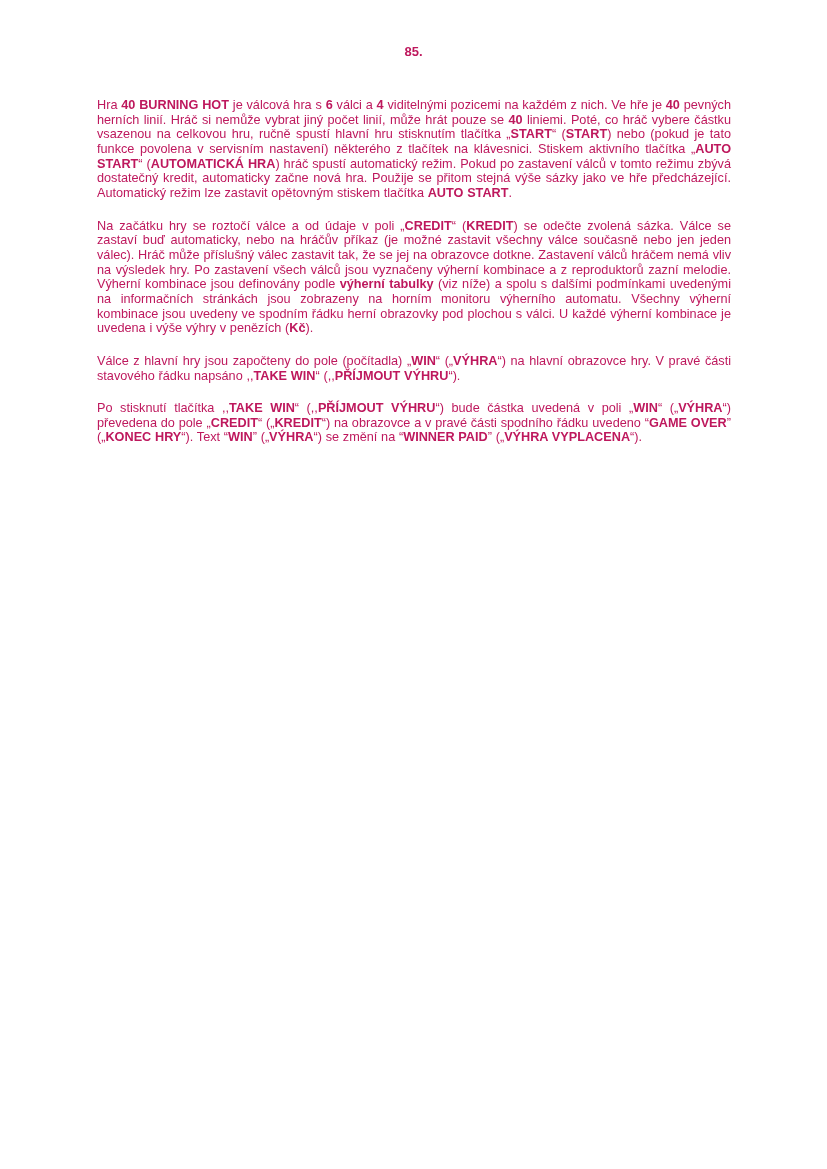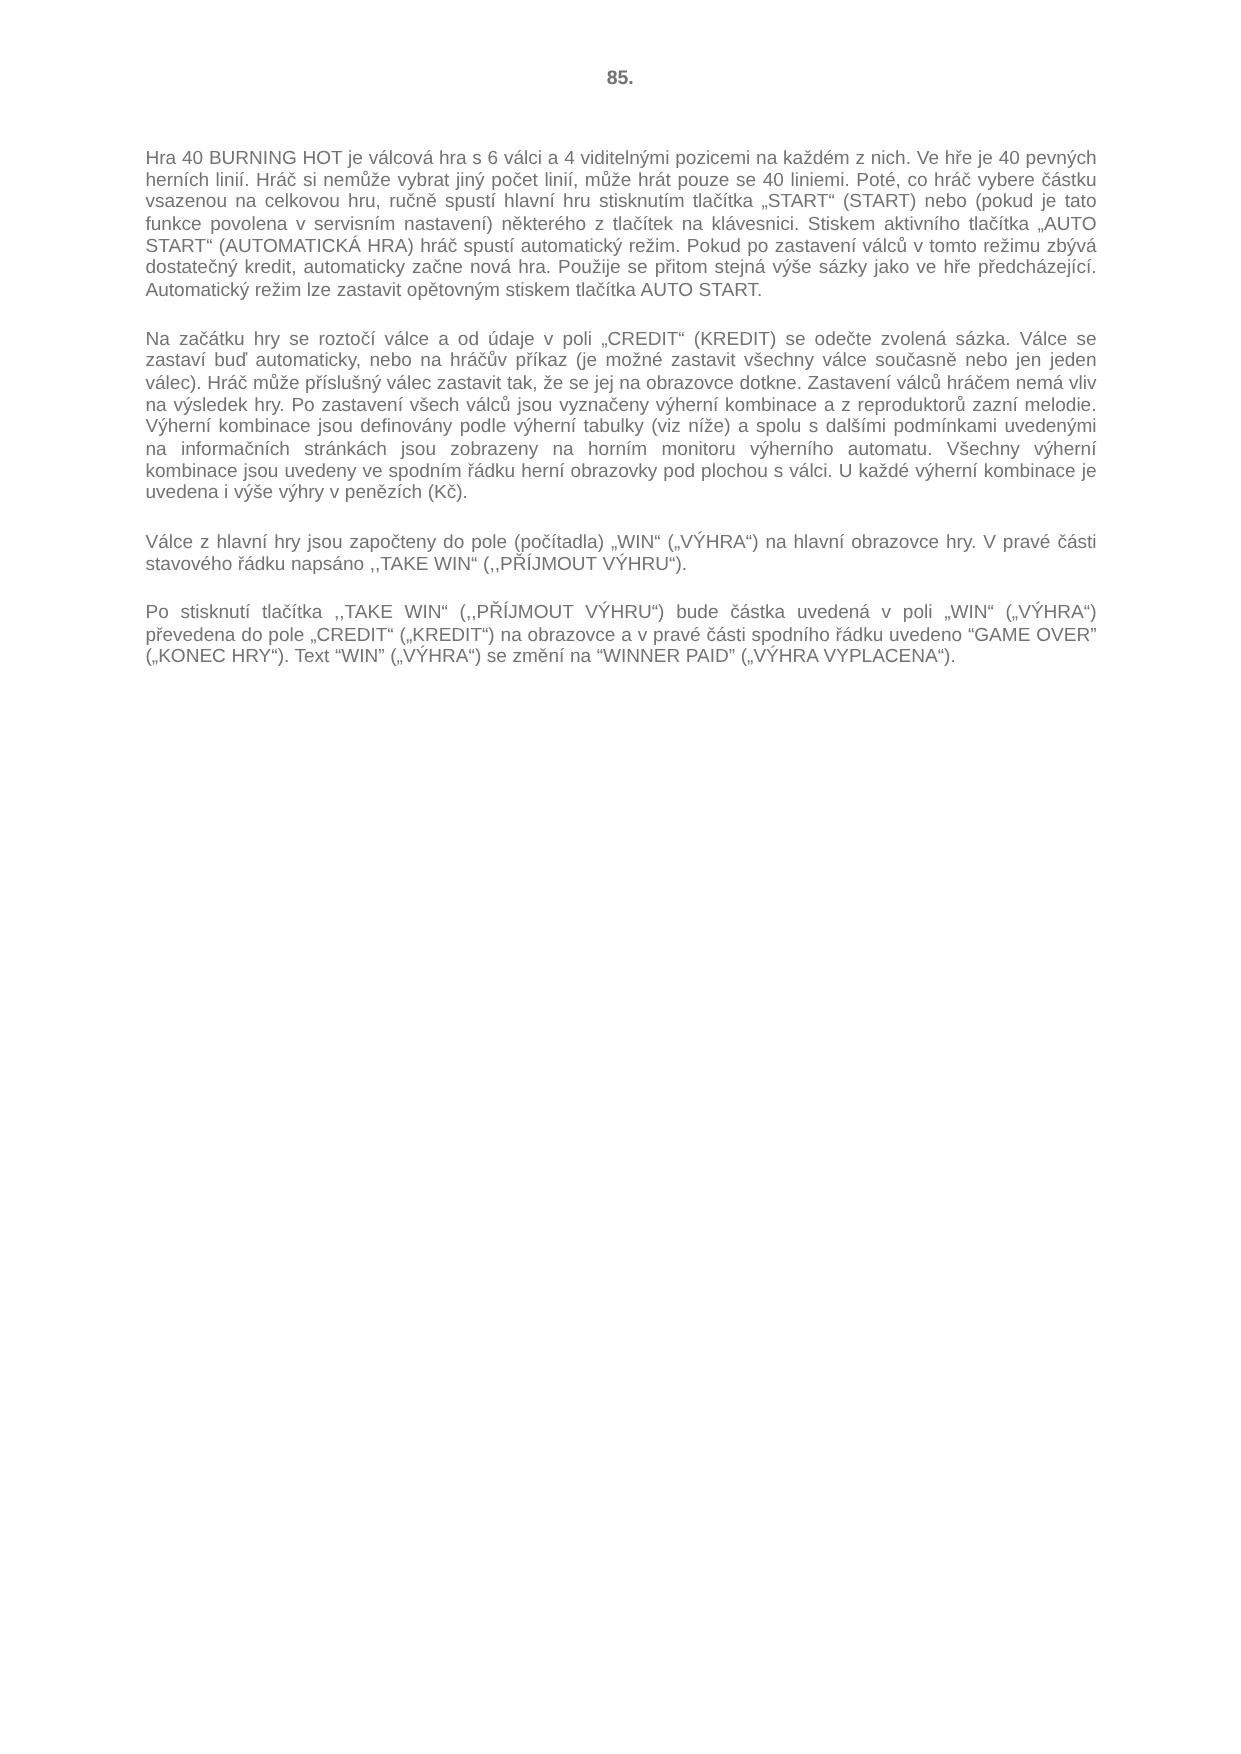--- a/index.html
+++ b/index.html
@@ -6,21 +6,21 @@
     margin: 0;
     padding: 0;
     background: #ffffff;
   }
   .page {
     position: relative;
     width: 827px;
     height: 1169px;
     background: #ffffff;
     font-family: "Liberation Sans", "DejaVu Sans", sans-serif;
-    color: #737373;
+    color: #be185d;
     overflow: hidden;
     box-sizing: border-box;
   }
   .page-number {
     position: absolute;
     top: 44px;
     left: 0;
     right: 0;
     text-align: center;
     font-weight: 700;
@@ -34,21 +34,21 @@
     width: 634px;
   }
   .para {
     margin: 0 0 18px 0;
     font-size: 12.7px;
     line-height: 14.65px;
     text-align: justify;
     word-spacing: 0.2px;
   }
   .para b {
-    font-weight: 400;
+    font-weight: 700;
   }
 </style>
 </head>
 <body>
 
 <div class="page">
   <div class="page-number">85.</div>
   <div class="document-body">
       <p class="para"><span>Hra </span><b>40 BURNING HOT</b><span> je válcová hra s </span><b>6</b><span> válci a </span><b>4</b><span> viditelnými pozicemi na každém z nich. Ve hře je </span><b>40</b><span> pevných herních linií. Hráč si nemůže vybrat jiný počet linií, může hrát pouze se </span><b>40</b><span> liniemi. Poté, co hráč vybere částku vsazenou na celkovou hru, ručně spustí hlavní hru stisknutím tlačítka „</span><b>START</b><span>“ (</span><b>START</b><span>) nebo (pokud je tato funkce povolena v servisním nastavení) některého z tlačítek na klávesnici. Stiskem aktivního tlačítka „</span><b>AUTO START</b><span>“ (</span><b>AUTOMATICKÁ HRA</b><span>) hráč spustí automatický režim. Pokud po zastavení válců v tomto režimu zbývá dostatečný kredit, automaticky začne nová hra. Použije se přitom stejná výše sázky jako ve hře předcházející. Automatický režim lze zastavit opětovným stiskem tlačítka </span><b>AUTO START</b><span>.</span></p>
       <p class="para"><span>Na začátku hry se roztočí válce a od údaje v poli „</span><b>CREDIT</b><span>“ (</span><b>KREDIT</b><span>) se odečte zvolená sázka. Válce se zastaví buď automaticky, nebo na hráčův příkaz (je možné zastavit všechny válce současně nebo jen jeden válec). Hráč může příslušný válec zastavit tak, že se jej na obrazovce dotkne. Zastavení válců hráčem nemá vliv na výsledek hry. Po zastavení všech válců jsou vyznačeny výherní kombinace a z reproduktorů zazní melodie. Výherní kombinace jsou definovány podle </span><b>výherní tabulky</b><span> (viz níže) a spolu s dalšími podmínkami uvedenými na informačních stránkách jsou zobrazeny na horním monitoru výherního automatu. Všechny výherní kombinace jsou uvedeny ve spodním řádku herní obrazovky pod plochou s válci. U každé výherní kombinace je uvedena i výše výhry v penězích (</span><b>Kč</b><span>).</span></p>

